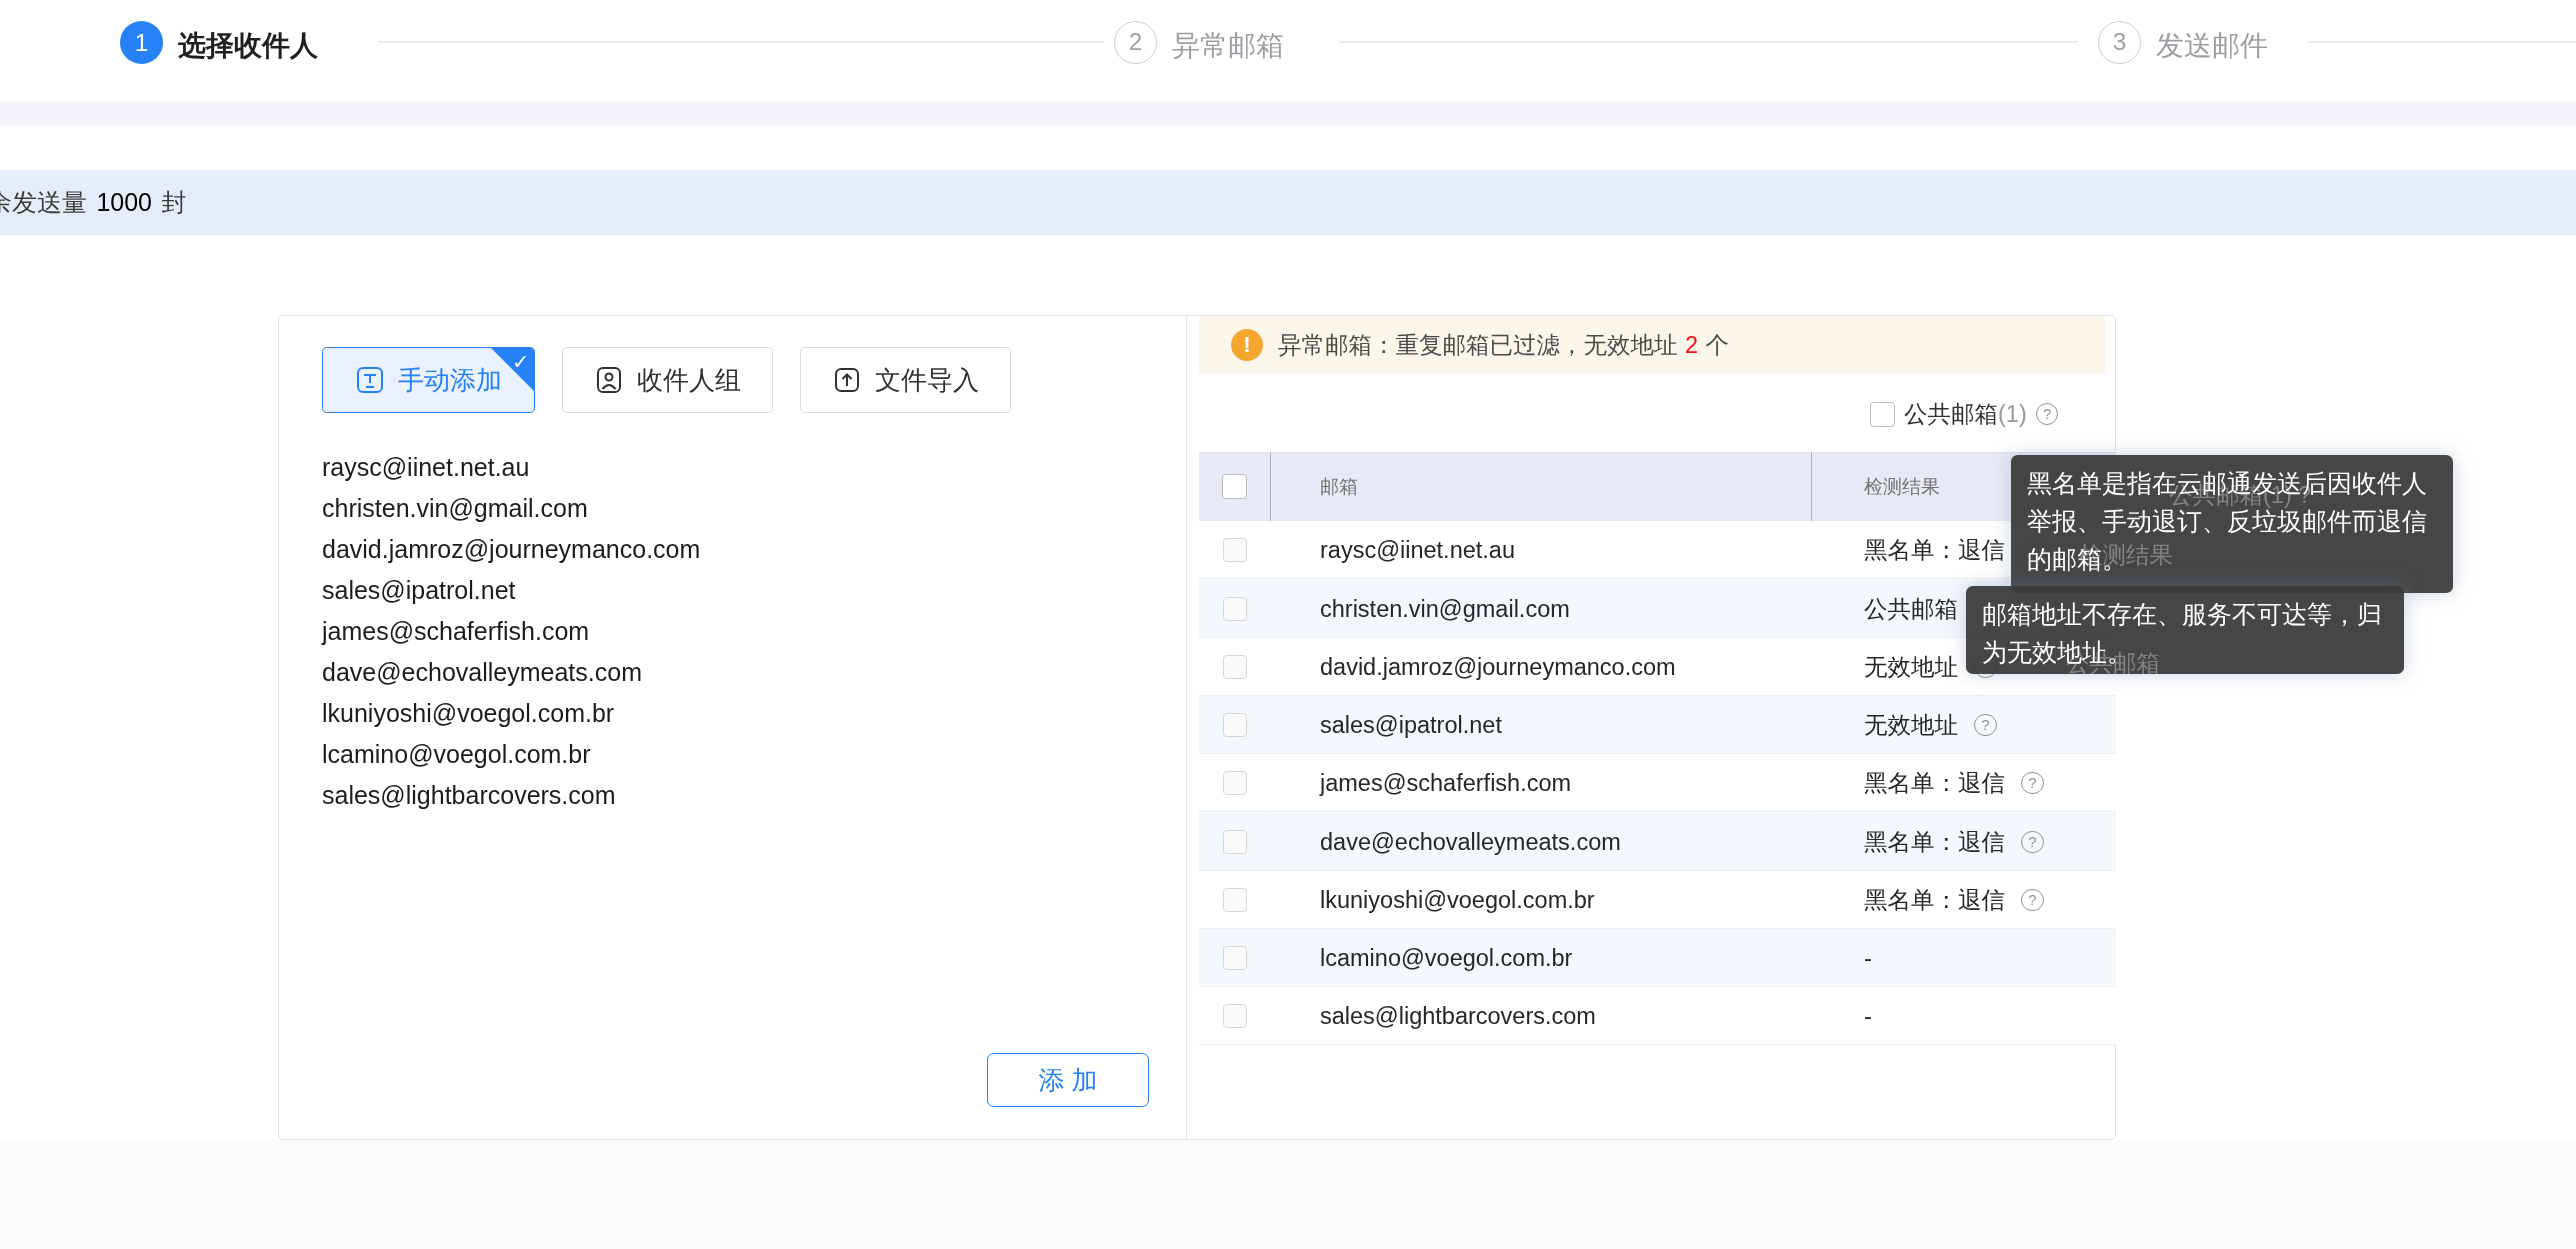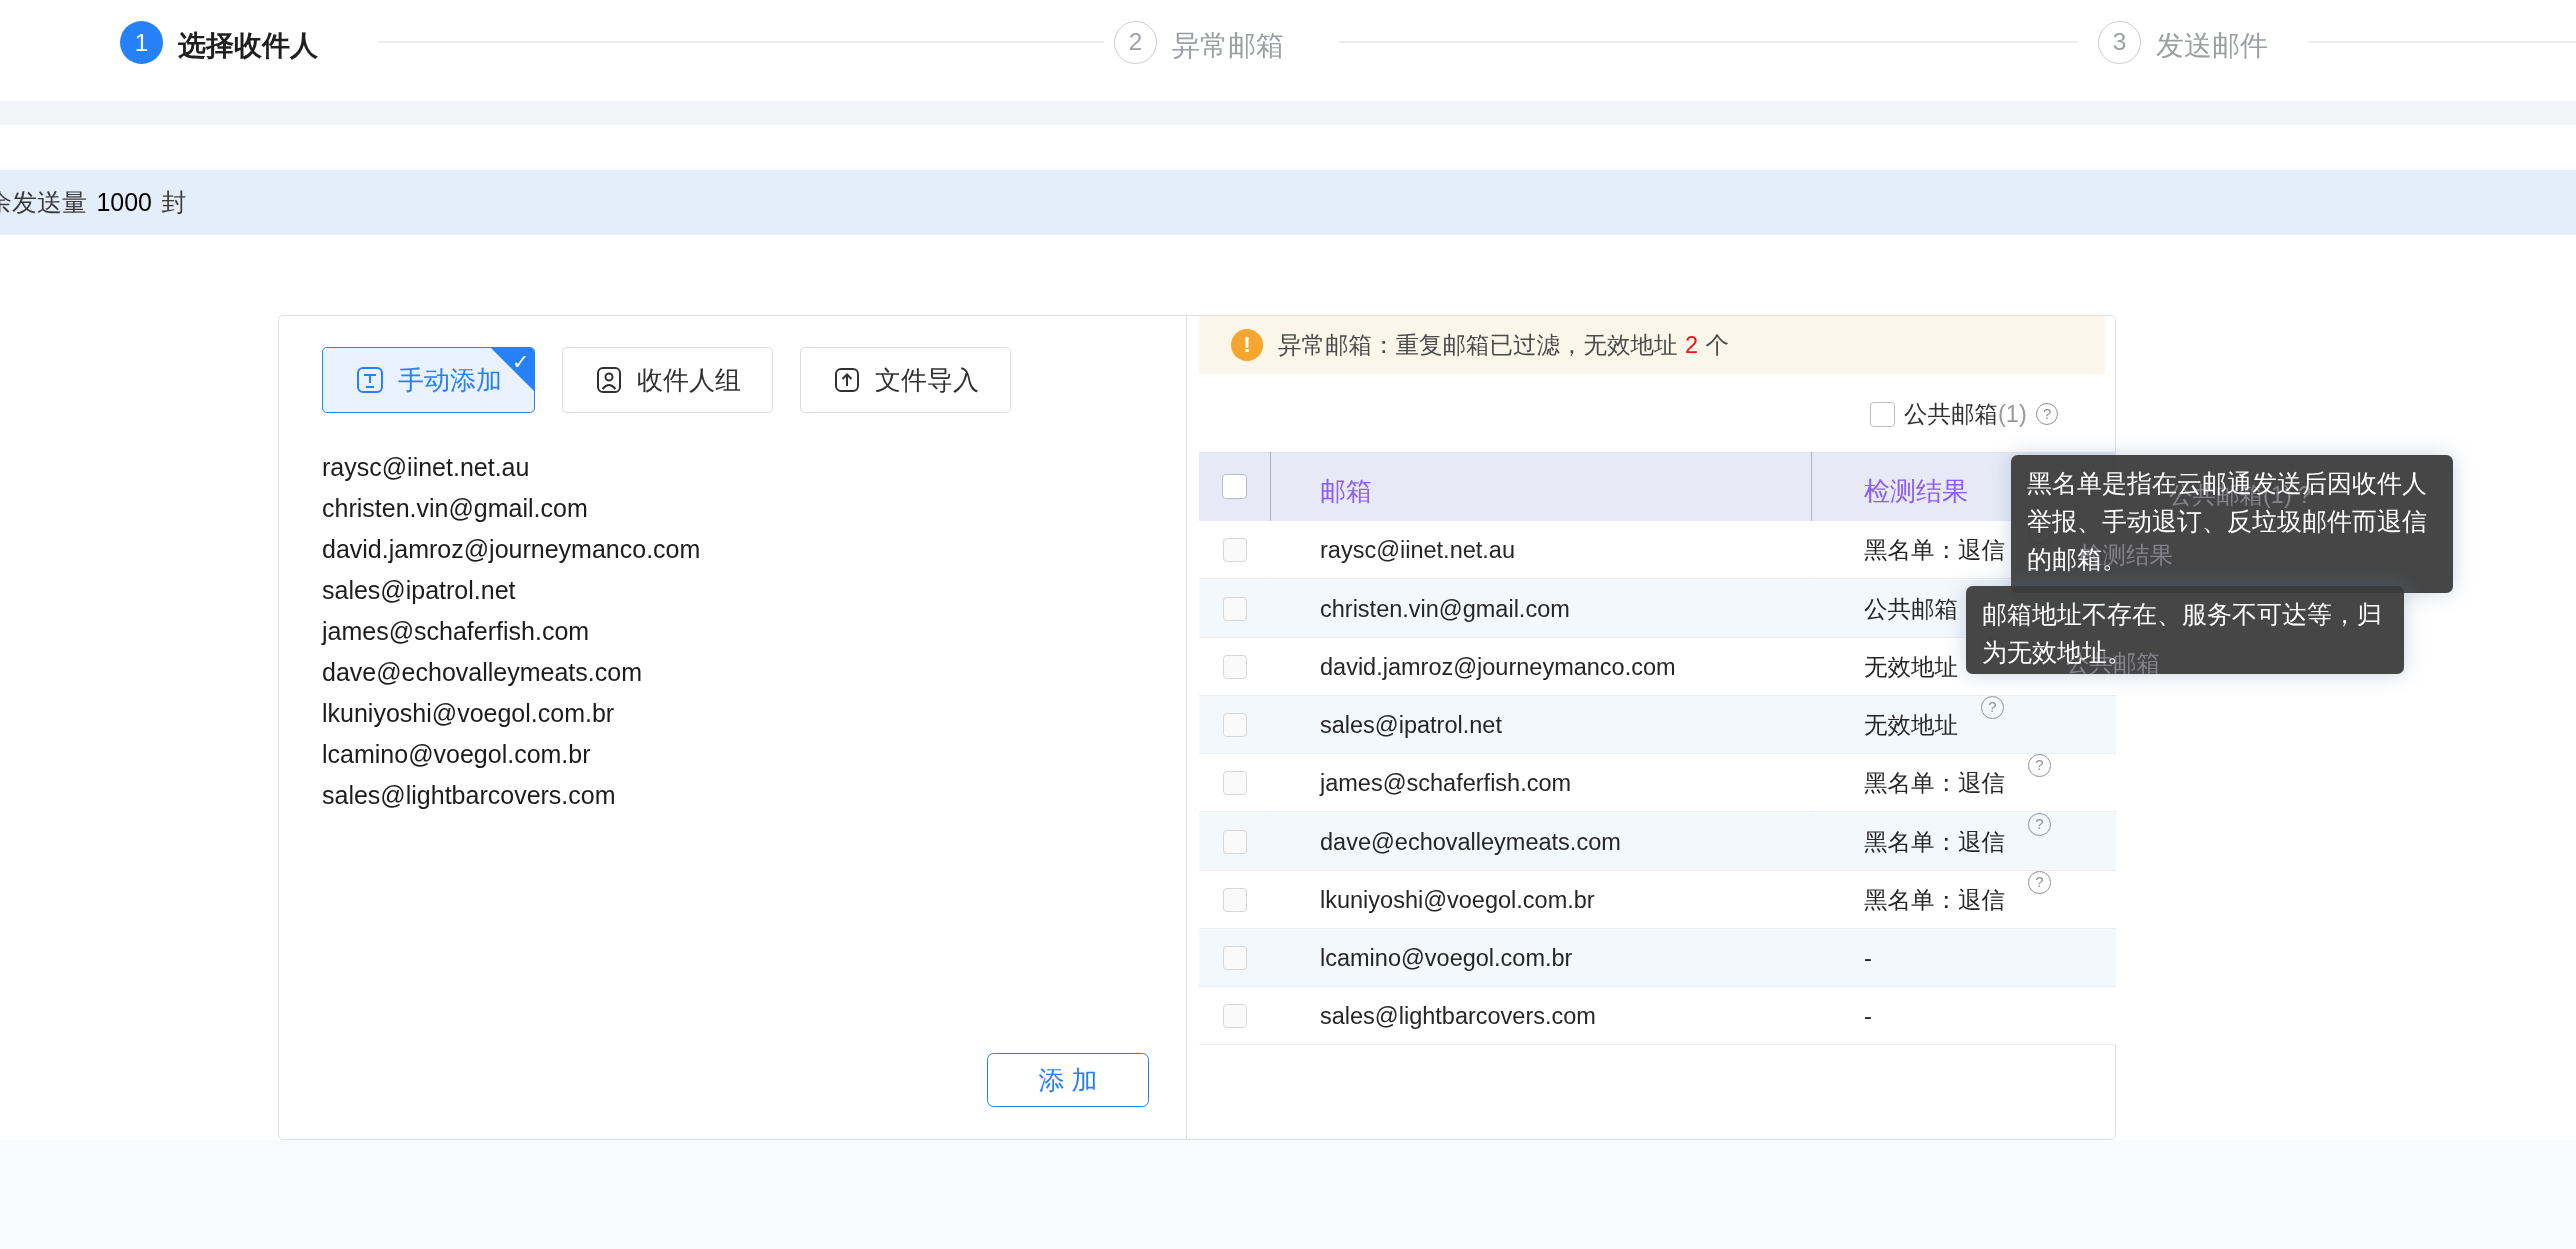--- a/index.html
+++ b/index.html
@@ -47,26 +47,26 @@
   .checkbox{box-sizing:border-box;border:0.9px solid #b8bcc4;border-radius:3.8px;background:#ffffff;}
   .pub-row{position:absolute;left:1870px;top:398px;height:32px;display:flex;align-items:center;gap:9px;}
   .pub-label{font-size:23.5px;color:#303133;white-space:nowrap;}
   .pub-count{color:#999999;}
   .qicon{display:inline-block;width:20.7px;height:20.7px;border:1.9px solid #8f9298;border-radius:50%;color:#8f9298;font-size:15px;line-height:20.7px;text-align:center;flex:0 0 auto;}
 
   
   .thead{position:absolute;left:1199px;top:452px;width:917px;height:70px;background:#e7eaf6;border-top:0.9px solid #e0e3ee;box-sizing:border-box;}
   .th-sep{position:absolute;width:0.9px;background:#b0b2bc;top:452px;height:70px;}
   .tb-sep{position:absolute;width:0.9px;background:#ebedf0;top:521px;height:524px;}
-  .th-label{position:absolute;font-size:26px;color:#8b5cf6;top:474px;}
+  .th-label{position:absolute;font-size:19px;color:#737373;top:474px;}
   .trow{position:absolute;left:1199px;width:917px;height:58px;border-bottom:0.9px solid #ebedf0;box-sizing:border-box;background:#ffffff;}
   .trow.alt{background:#f3f8fd;}
   .row-check{position:absolute;left:23.5px;top:17px;width:24.4px;height:24.4px;border:0.9px solid #d6d6d6;border-radius:3.8px;background:#fafafa;box-sizing:border-box;}
   .cell-email{position:absolute;left:121px;top:0;height:58px;line-height:58px;font-size:23.5px;color:#262626;white-space:nowrap;}
-  .cell-result{position:absolute;left:665px;top:0;height:58px;line-height:58px;font-size:23.5px;color:#262626;white-space:nowrap;display:flex;gap:23px;}
+  .cell-result{position:absolute;left:665px;top:0;height:58px;line-height:58px;font-size:23.5px;color:#262626;white-space:nowrap;display:flex;align-items:center;gap:16px;}
 
   
   .tip{position:absolute;box-sizing:border-box;background:rgba(58,58,58,0.94);border-radius:6.6px;color:#ffffff;font-size:25px;line-height:38px;padding:9.4px 16px;box-shadow:0 0 20.7px rgba(110,135,170,0.35);overflow:hidden;}
   .tip .tip-text{position:relative;z-index:1;display:block;}
   .tip .ghost{position:absolute;z-index:0;color:#83838a;font-size:23.5px;white-space:nowrap;}
 </style>
 </head>
 <body>
 
 <div class="page">

